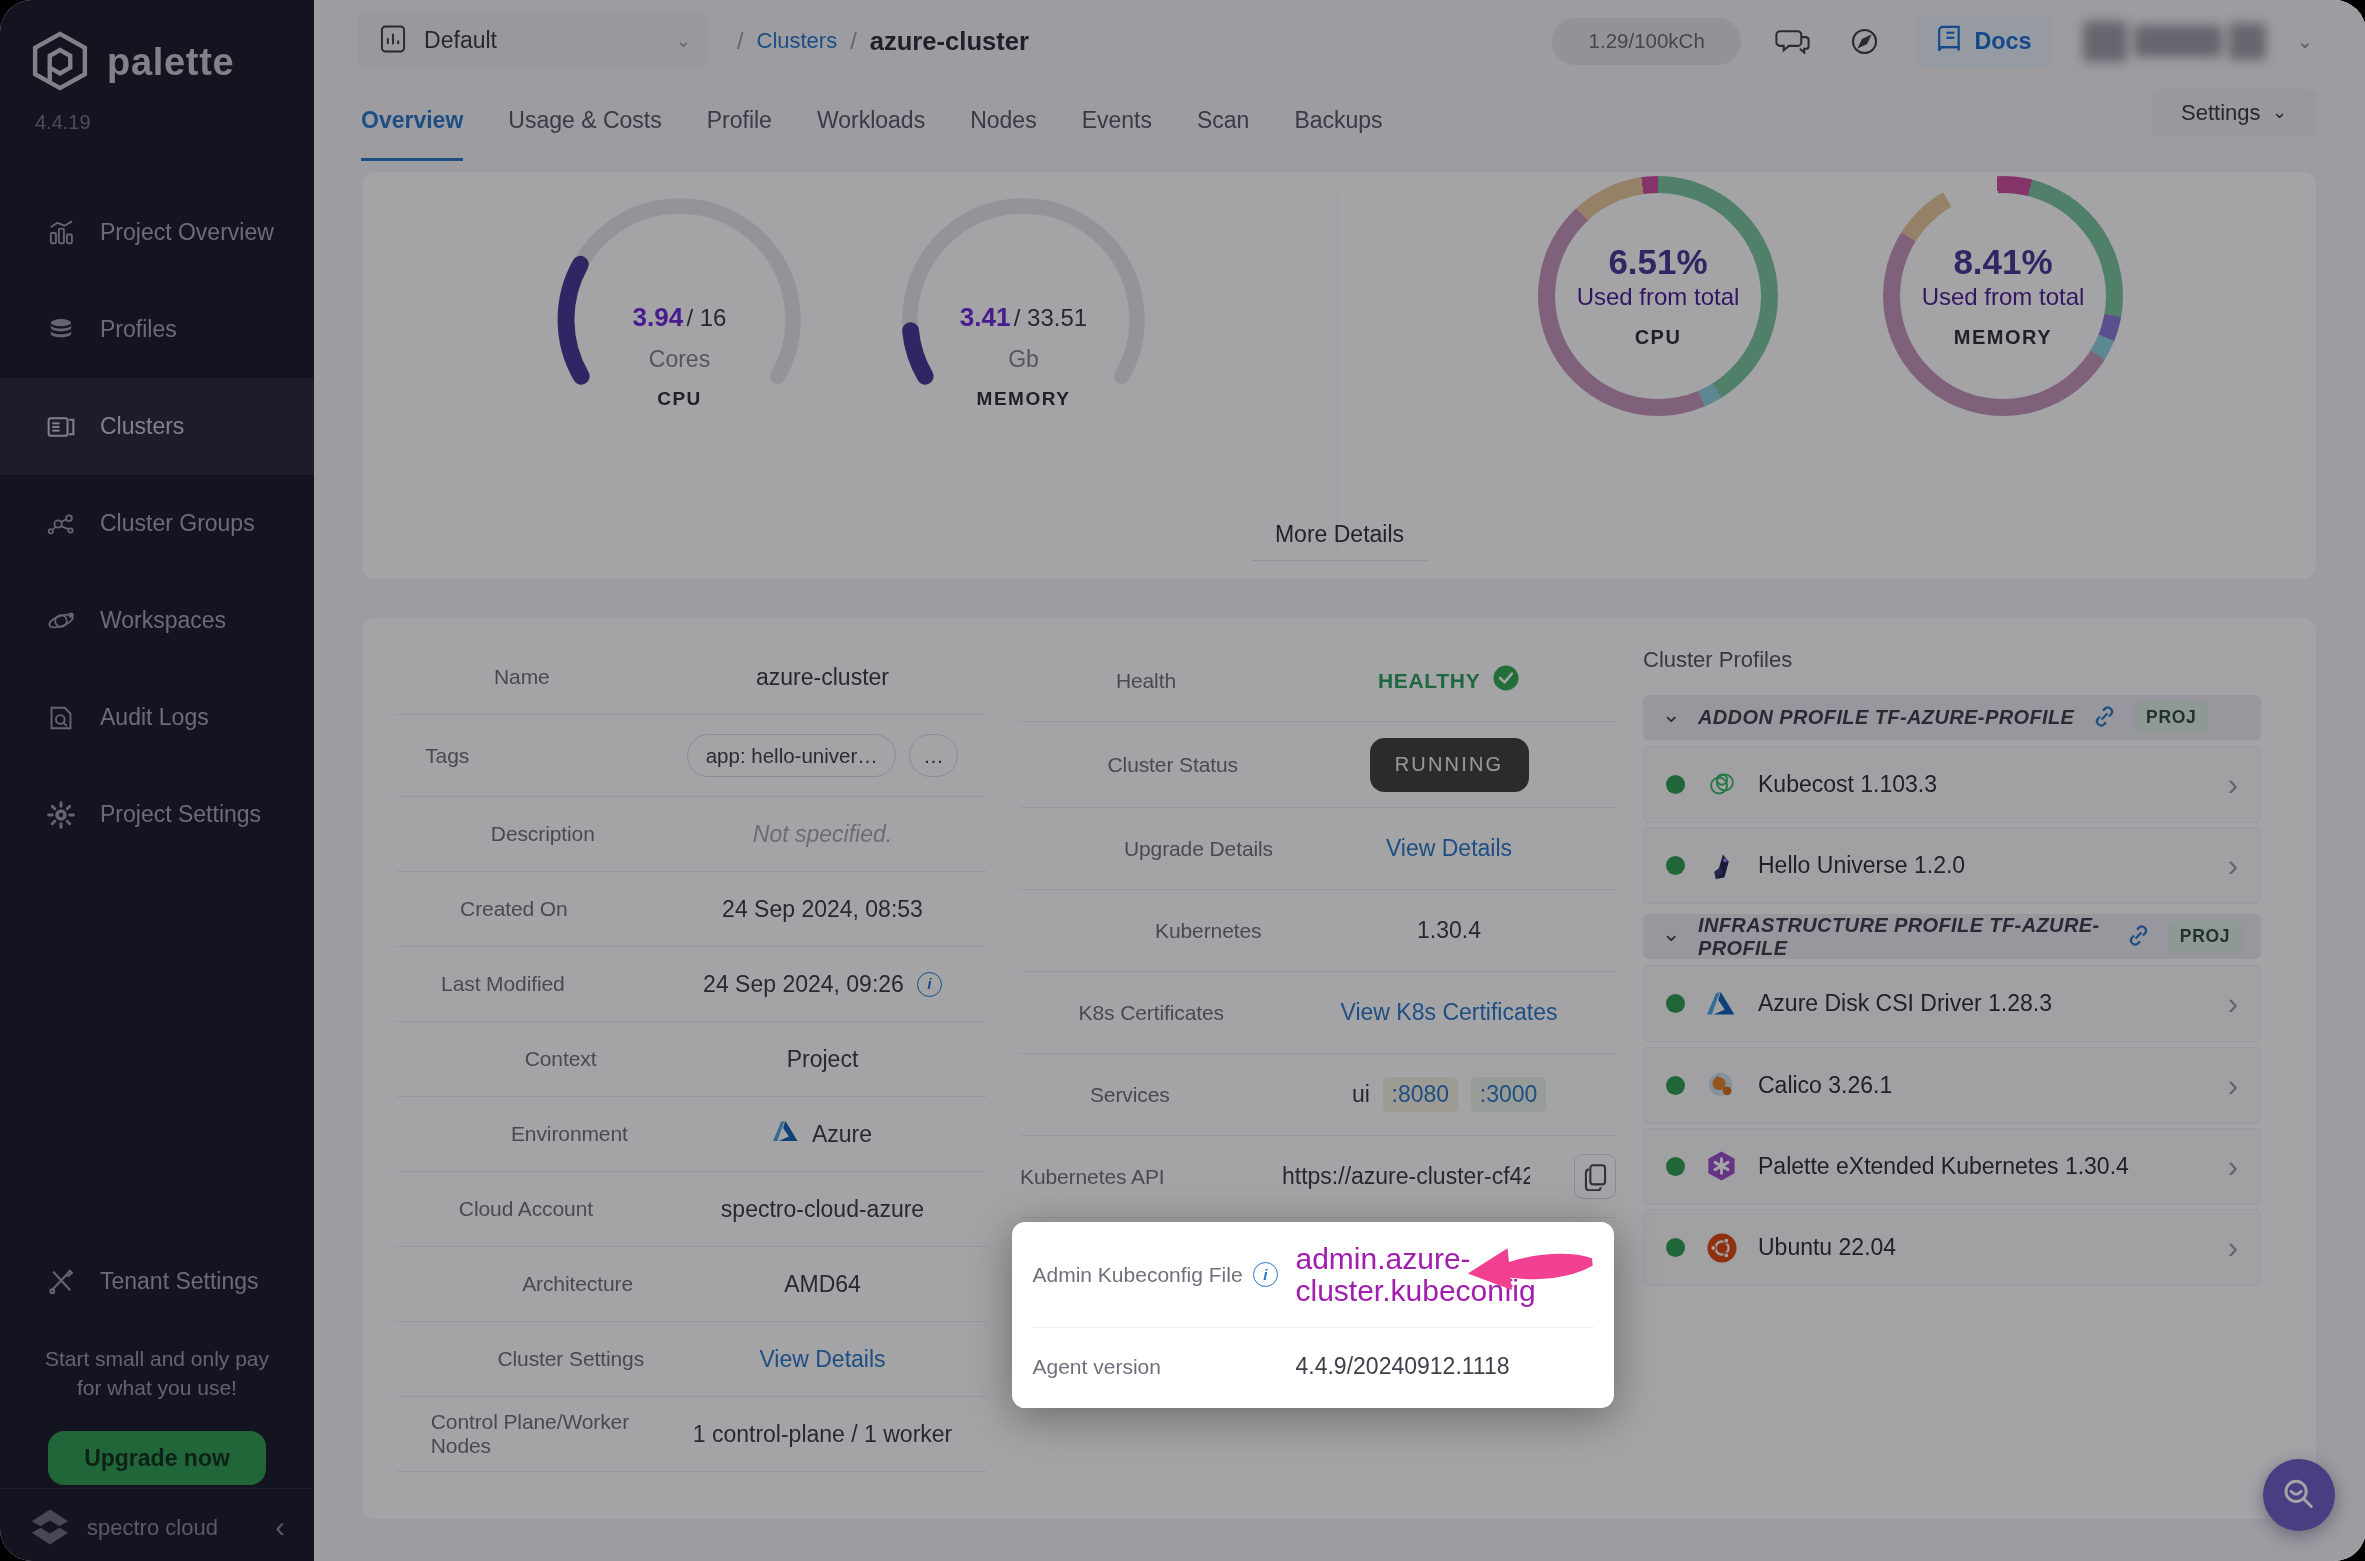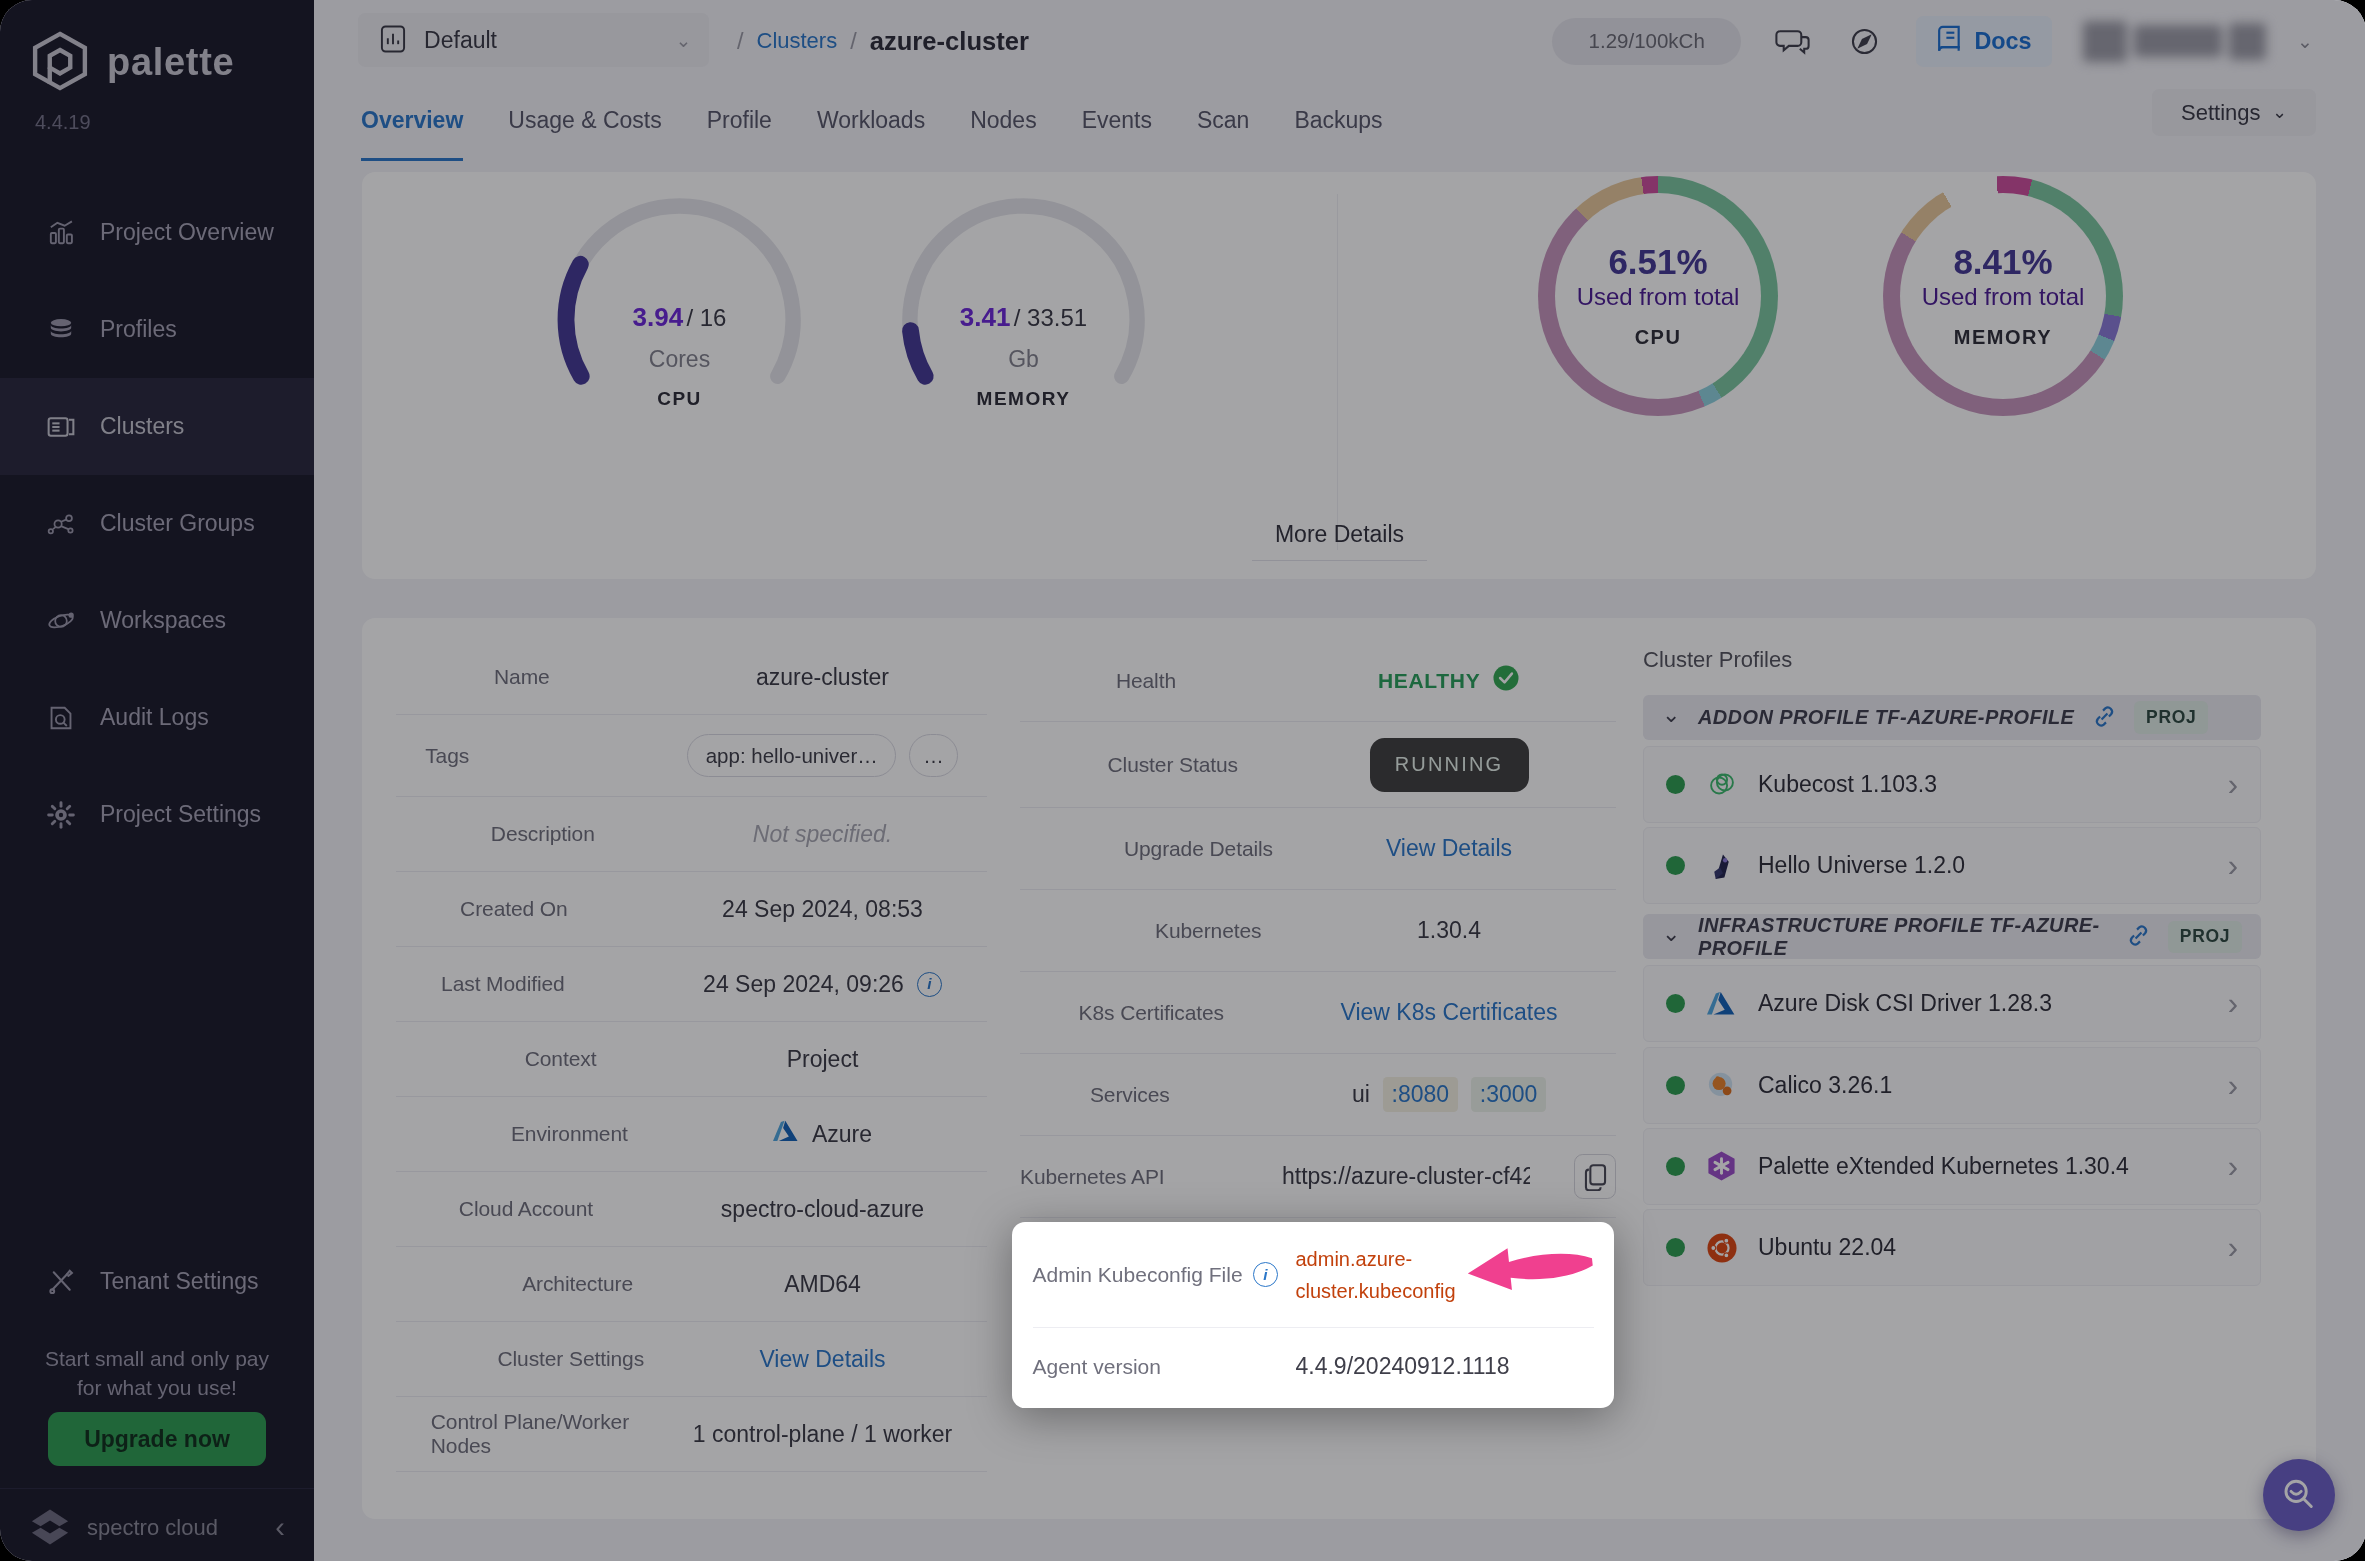--- a/index.html
+++ b/index.html
@@ -14,21 +14,21 @@
   .nav{position:absolute;left:0;top:184px;right:0;}
   .nav-item{height:97px;display:flex;align-items:center;gap:22px;padding-left:44px;cursor:pointer;}
   .nav-item .nlabel{font-size:23px;color:#A6A4B6;}
   .nav-item.active{background:#2A293E;}
   .nav-item.active .nlabel{color:#C7C6D2;}
   .nav-ico{width:34px;height:34px;flex:0 0 34px;display:flex;align-items:center;justify-content:center;}
   .tenant{position:absolute;left:0;right:0;top:1235px;height:92px;display:flex;align-items:center;gap:22px;padding-left:44px;cursor:pointer;}
   .tenant .nlabel{font-size:23px;color:#A6A4B6;}
   .promo{position:absolute;left:0;right:0;top:1344px;text-align:center;}
   .promo-line{font-size:21px;color:#9B99AC;line-height:29px;}
-  .upgrade-btn{margin:10px auto 0;width:218px;height:54px;background:#2F9E53;border:none;border-radius:11px;font-size:23px;font-weight:600;color:#11301E;cursor:pointer;display:block;}
+  .upgrade-btn{margin:29px auto 0;width:218px;height:54px;background:#2F9E53;border:none;border-radius:16px;font-size:23px;font-weight:600;color:#11301E;cursor:pointer;display:block;}
   .side-divider{position:absolute;left:0;right:0;top:1488px;height:0.7px;background:#2A2940;}
   .side-footer{position:absolute;left:29px;right:29px;top:1502px;height:51px;display:flex;align-items:center;}
   .sf-text{margin-left:16px;font-size:22px;color:#8B8A99;}
   .sf-text b{font-weight:400;}
   .collapse{margin-left:auto;font-size:29px;color:#8B8A99;cursor:pointer;line-height:1;}
 
   
   .main{position:absolute;left:314px;top:0;right:0;bottom:0;background:#F2F2F7;}
   .topbar{position:absolute;left:0;top:0;right:0;height:82px;}
   .proj-select{position:absolute;left:44px;top:13px;width:351px;height:54px;background:#ECECF1;border-radius:7.3px;display:flex;align-items:center;padding:0 17.5px;cursor:pointer;}
@@ -109,21 +109,21 @@
   .cp-arrow{margin-left:auto;font-size:31px;color:#9A9AA5;line-height:1;}
   .cp-group{margin-bottom:10.2px;}
 
   
   .overlay{position:absolute;inset:0;background:rgba(8,8,14,0.37);z-index:50;}
   .spotlight{position:absolute;left:1012px;top:1222px;width:602px;height:186px;background:#fff;border-radius:13px;z-index:60;box-shadow:0 8.8px 44px rgba(0,0,0,0.35);padding:0 20.5px;}
   .sp-row1{height:106px;display:flex;align-items:center;border-bottom:0.7px solid #EDEDF2;}
   .sp-row2{height:77px;display:flex;align-items:center;}
   .sp-label{width:263px;flex:0 0 263px;font-size:21px;color:#70707D;display:flex;align-items:center;gap:10.2px;}
   .sp-label span{max-width:219px;}
-  .kc-link{font-size:20px;color:#c2410c;line-height:32px;cursor:pointer;}
+  .kc-link{font-size:30px;color:#a21caf;line-height:32px;cursor:pointer;}
   .sp-val{font-size:23px;color:#3F3F4A;}
   .sp-arrow{position:absolute;left:452px;top:20.5px;width:132px;height:48px;transform:rotate(-6deg);}
 
   .fab{position:absolute;left:2263px;top:1459px;width:72px;height:72px;border-radius:50%;background:#6C5FC7;z-index:10;display:flex;align-items:center;justify-content:center;cursor:pointer;box-shadow:0 4.4px 17.5px rgba(40,30,90,0.4);}
 </style>
 </head>
 <body>
 
 <div class="screen">
 

